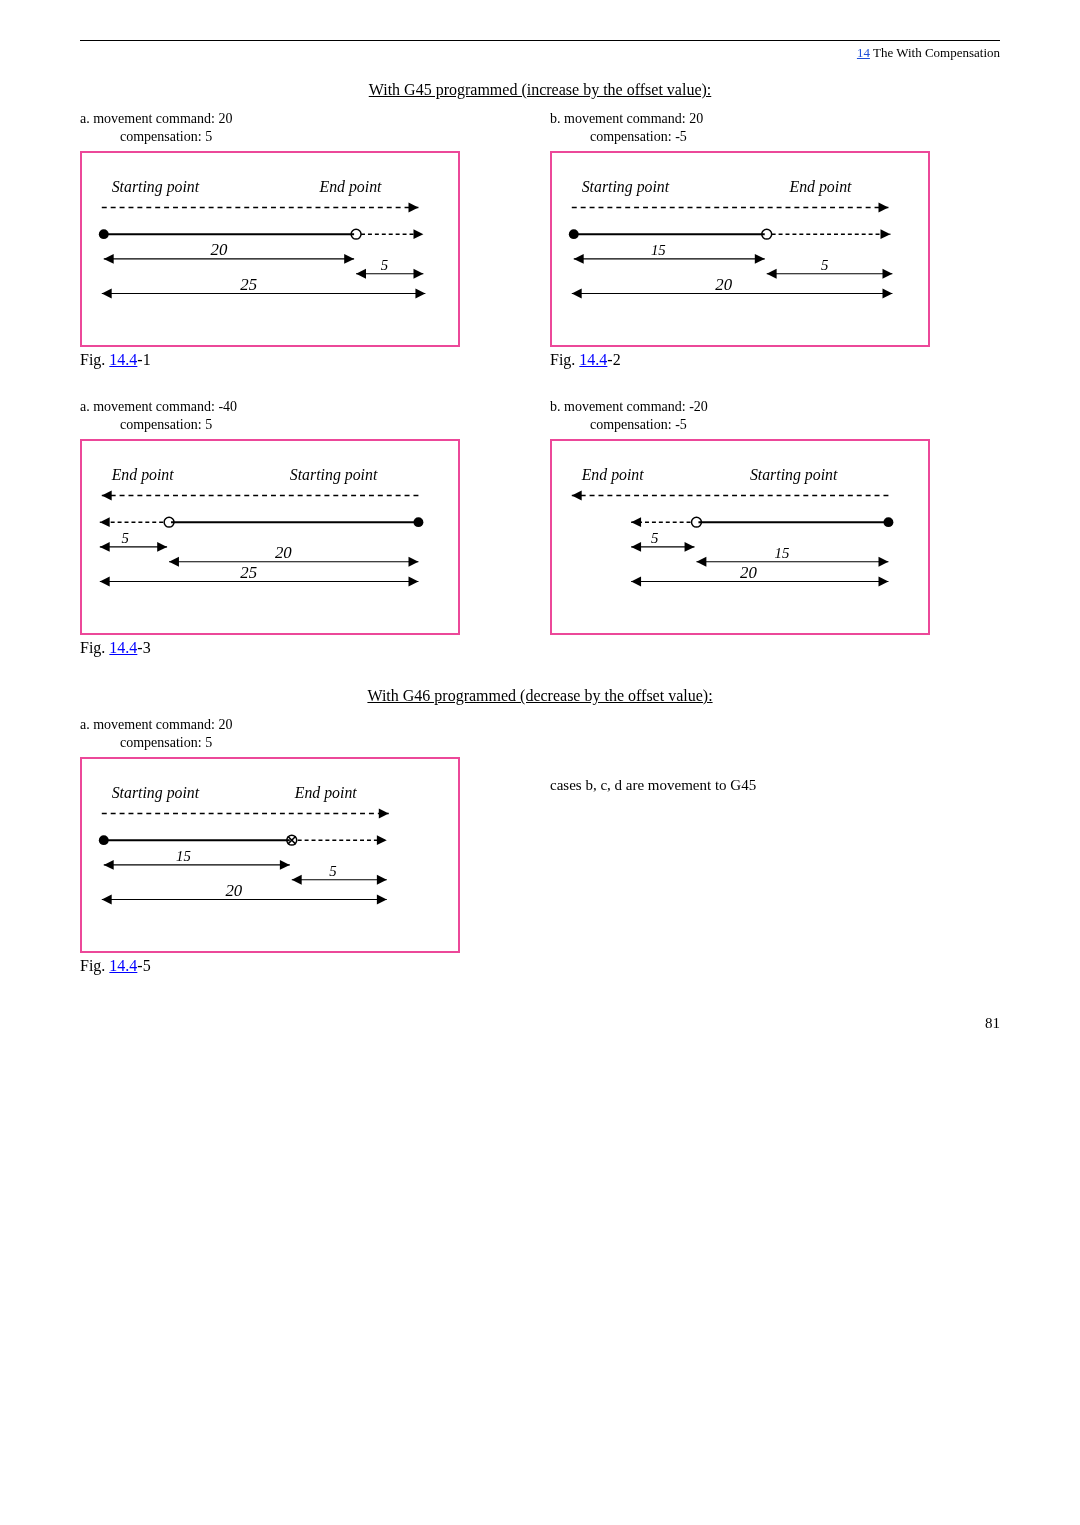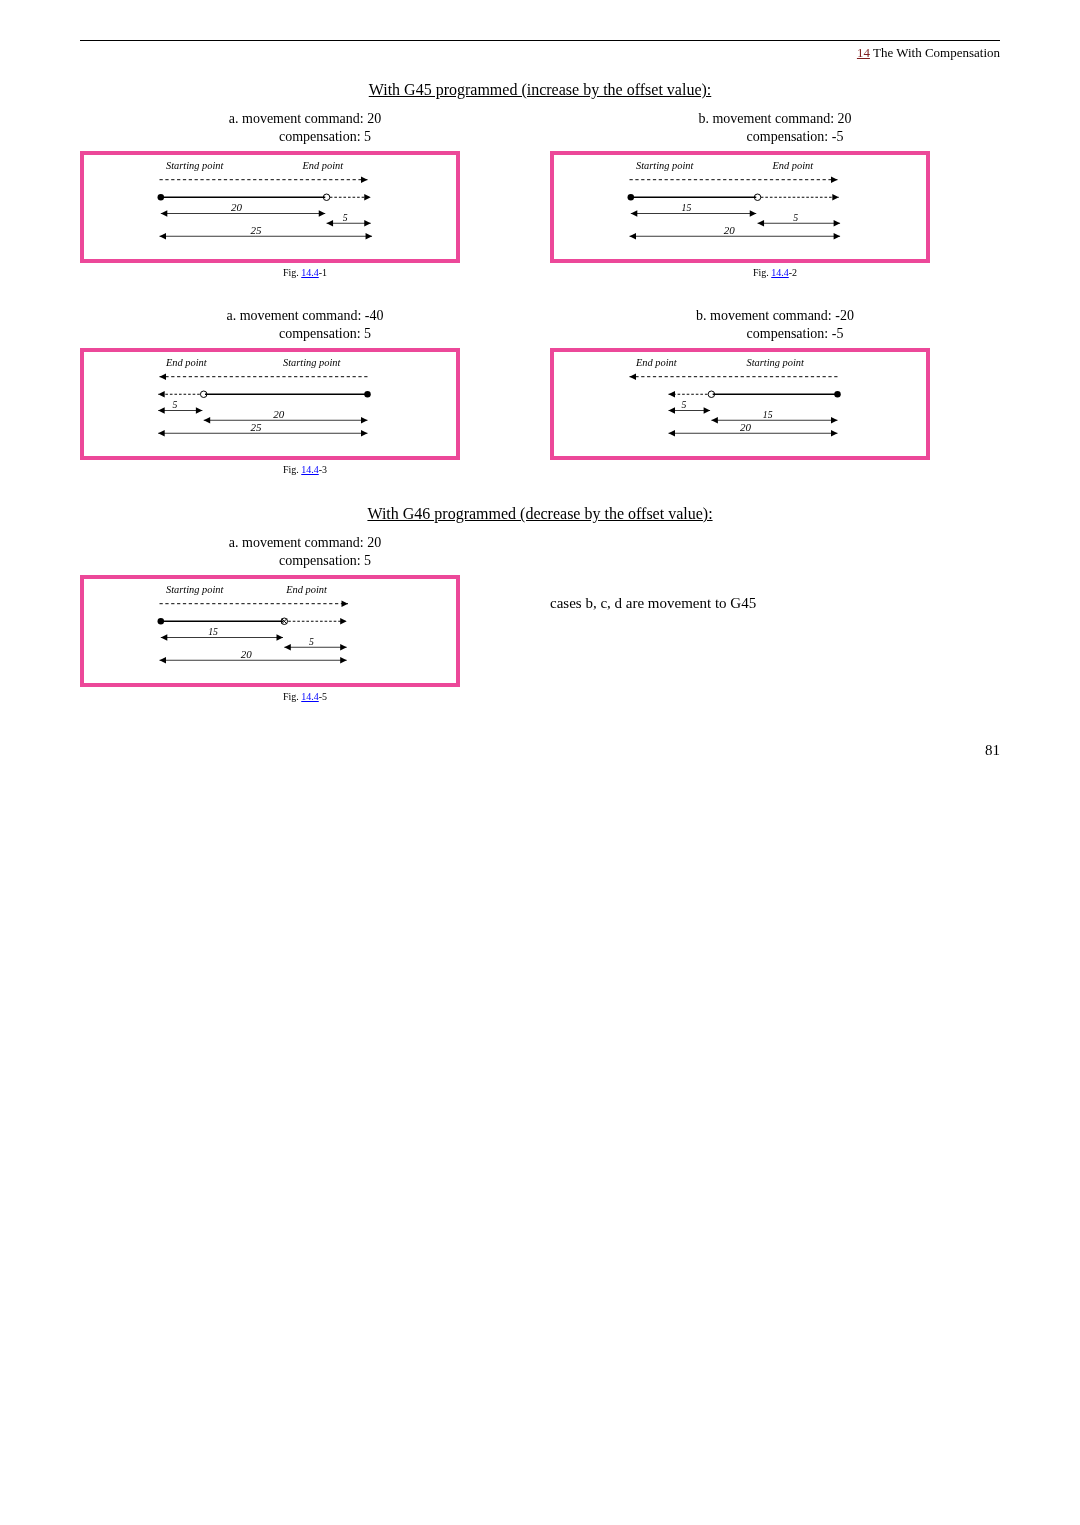--- a/index.html
+++ b/index.html
@@ -13,56 +13,55 @@
       padding: 40px 80px;
     }
     .page-header {
       display: flex;
       justify-content: flex-end;
       border-top: 1px solid #000;
       padding-top: 4px;
       margin-bottom: 20px;
       font-size: 13px;
     }
-    .page-header a { color: #7f1d1d; text-decoration: underline; }
+    .page-header a { color: #1d4ed8; text-decoration: underline; }
     .section-title {
       text-align: center;
       font-size: 16px;
       text-decoration: underline;
       margin-bottom: 12px;
     }
     .row-pair {
       display: flex;
       flex-direction: row;
       gap: 20px;
       margin-bottom: 30px;
-      text-align: center;
     }
     .diagram-col {
       flex: 1;
     }
     .cmd-label {
       font-size: 14px;
       margin-bottom: 2px;
     }
     .comp-label {
       font-size: 14px;
       margin-left: 40px;
       margin-bottom: 6px;
     }
     .diagram-box {
-      border: 4px solid #ec4899;
+      border: 2px solid #ec4899;
       position: relative;
-      height: 112px;
+      height: 196px;
       width: 100%;
       max-width: 380px;
       overflow: hidden;
     }
     .fig-label {
-      font-size: 10px;
+      font-size: 16px;
       margin-top: 4px;
     }
     .fig-label a { color: #00f; text-decoration: underline; }
 
     
     svg text {
       font-family: 'Times New Roman', Times, serif;
       font-style: italic;
     }
     .page-number {

